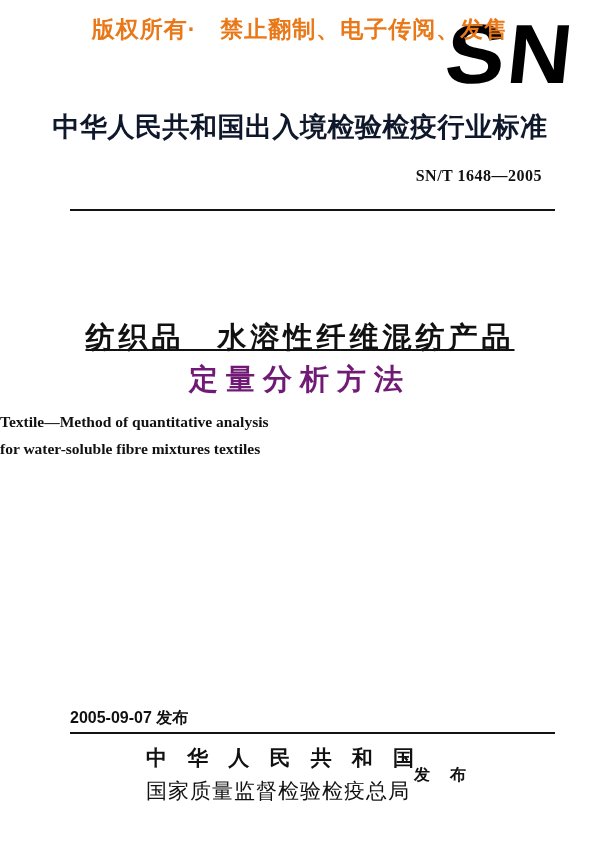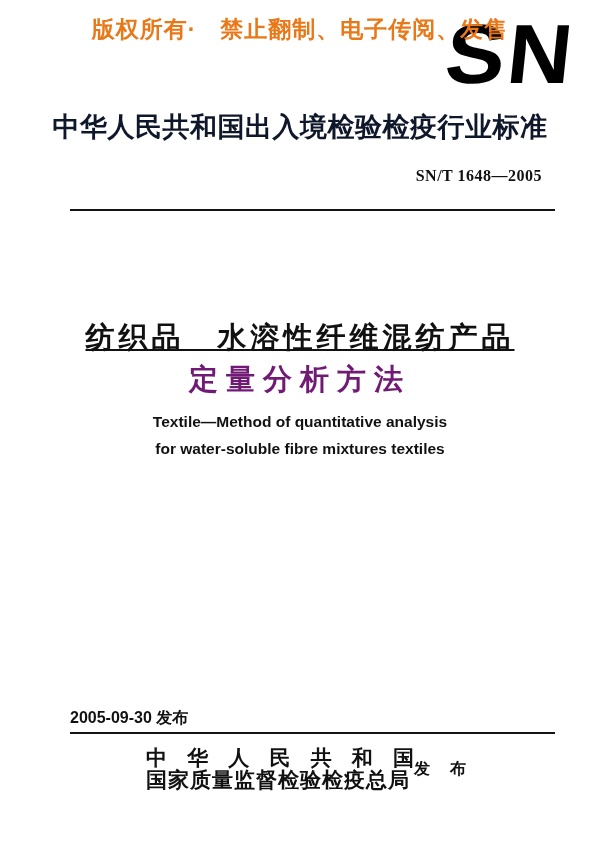--- a/index.html
+++ b/index.html
@@ -96,22 +96,22 @@
     font-size: 29px;
     font-weight: bold;
     letter-spacing: 8px;
     color: #701a75;
   }
 
   
   .title-en {
     position: absolute;
     top: 408px; left: 0; right: 0;
-    text-align: center;
-    font-family: Liberation Sans, sans-serif;
+    text-align: left;
+    font-family: Liberation Serif, serif;
     font-weight: bold;
     font-size: 15.5px;
     line-height: 27px;
     color: #111;
   }
 
   
   .date-row {
     position: absolute;
     top: 708px;
@@ -140,25 +140,25 @@
   }
   .publisher-line1 {
     display: flex;
     justify-content: space-between;
     font-size: 21px;
     font-weight: bold;
     line-height: 21px;
   }
   .publisher-line2 {
     font-size: 21px;
-    font-weight: bold;
+    font-weight: normal;
     line-height: 21px;
     letter-spacing: 1px;
     white-space: nowrap;
-    margin-top: 1px;
+    margin-top: 12px;
   }
   .publish-label {
     font-size: 16px;
     font-weight: bold;
     letter-spacing: 8px;
     margin-left: 0;
     white-space: nowrap;
   }
 </style>
 </head>
@@ -179,21 +179,21 @@
   <div class="title-cn-1">纺织品　水溶性纤维混纺产品</div>
 
   <div class="title-cn-2">定量分析方法</div>
 
   <div class="title-en">
     <div>Textile—Method of quantitative analysis</div>
     <div>for water-soluble fibre mixtures textiles</div>
   </div>
 
   <div class="date-row">
-    <span>2005-09-30 发布</span>
+    <span>2005-09-07 发布</span>
   </div>
 
   <div class="rule rule-bottom"></div>
 
   <div class="publisher">
     <div class="publisher-lines">
       <div class="publisher-line1">
         <span>中</span>
         <span>华</span>
         <span>人</span>

